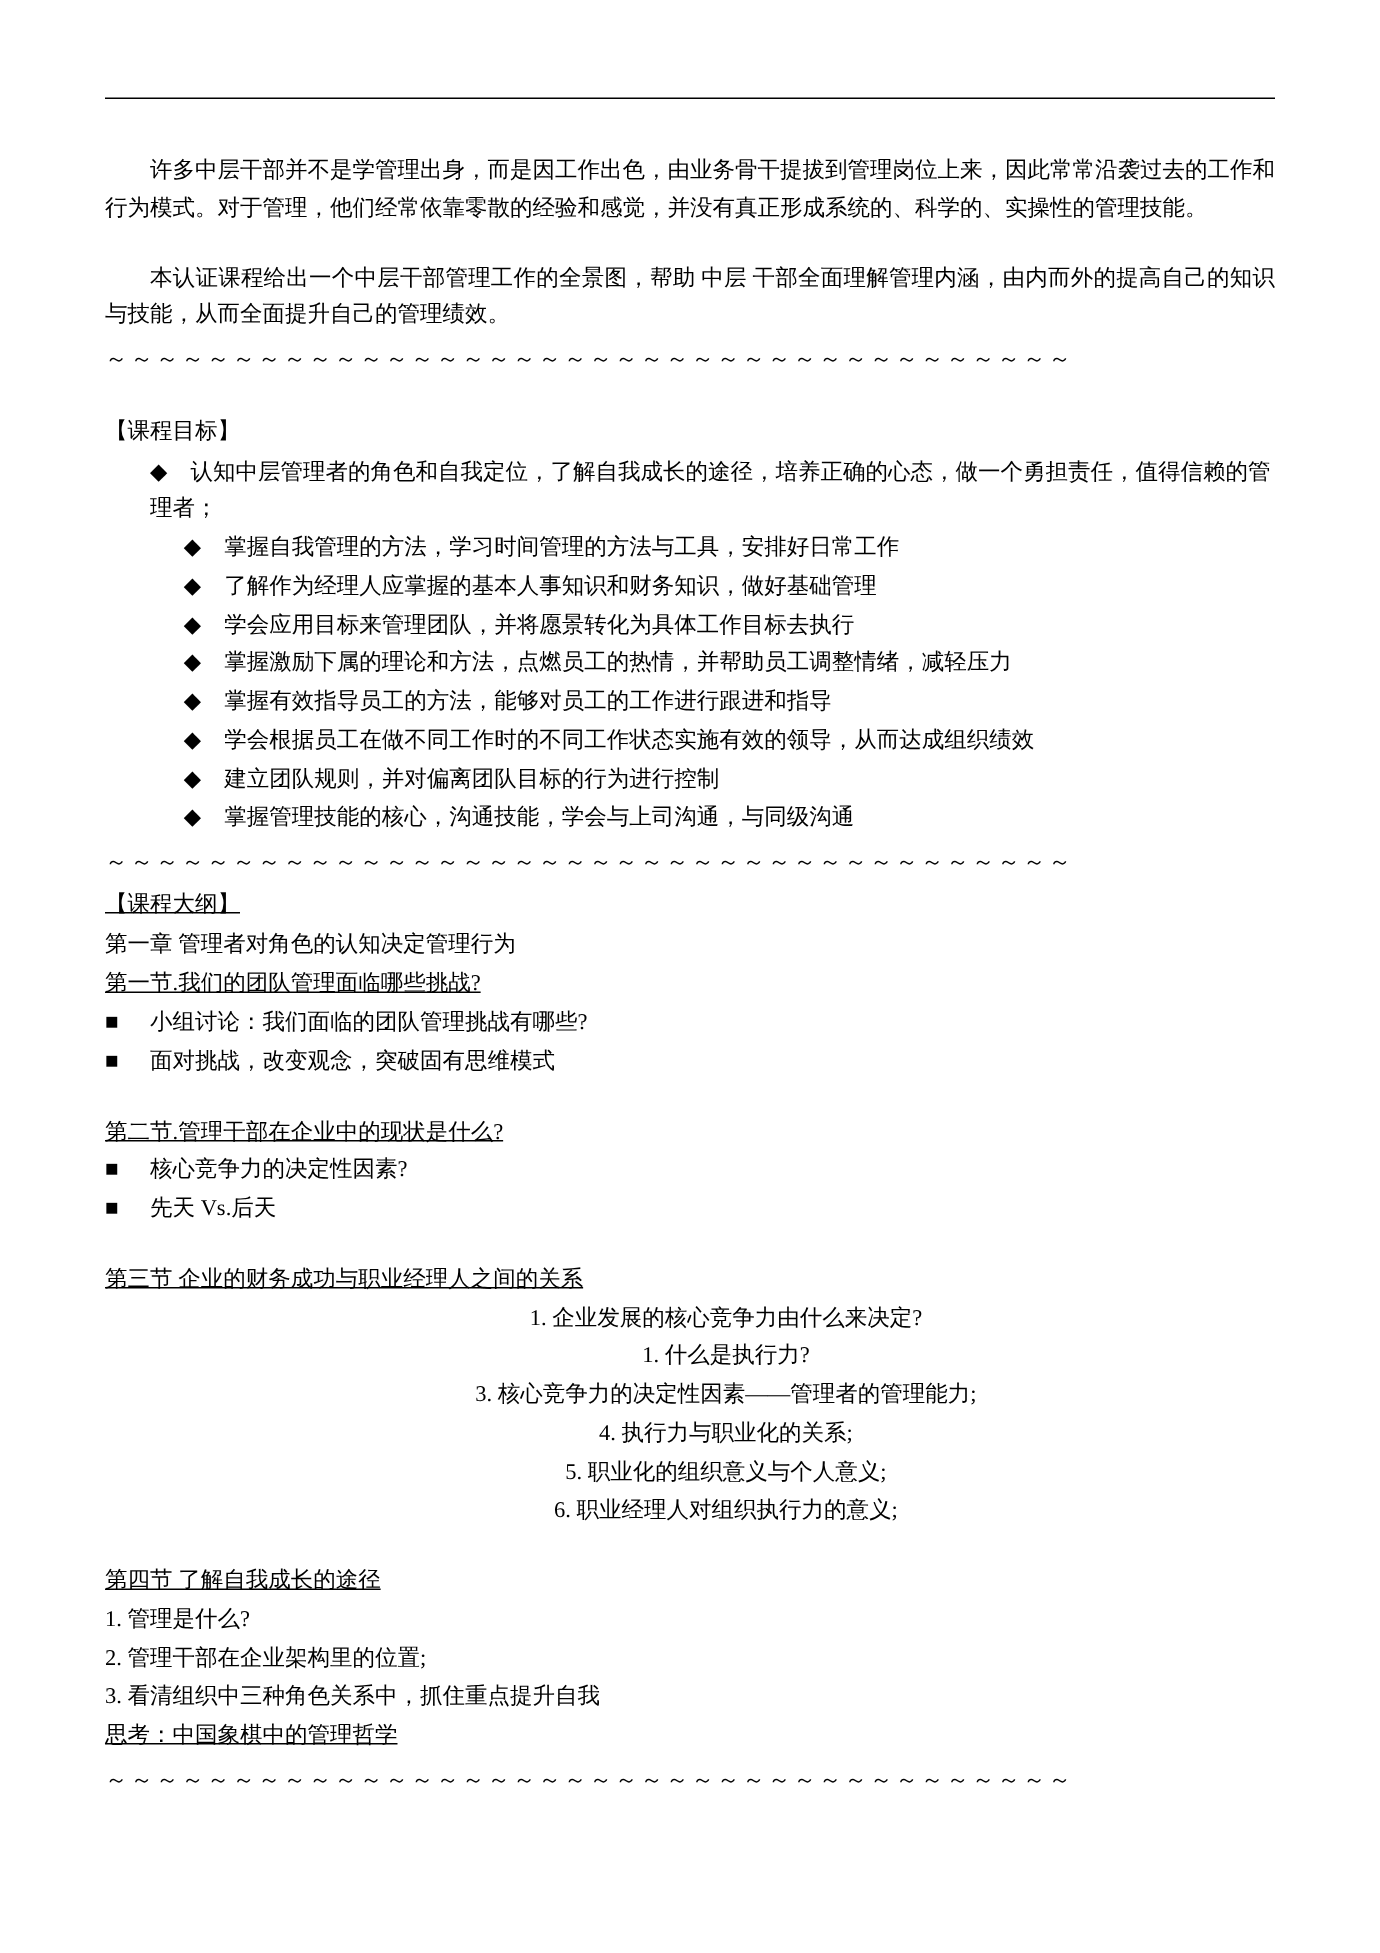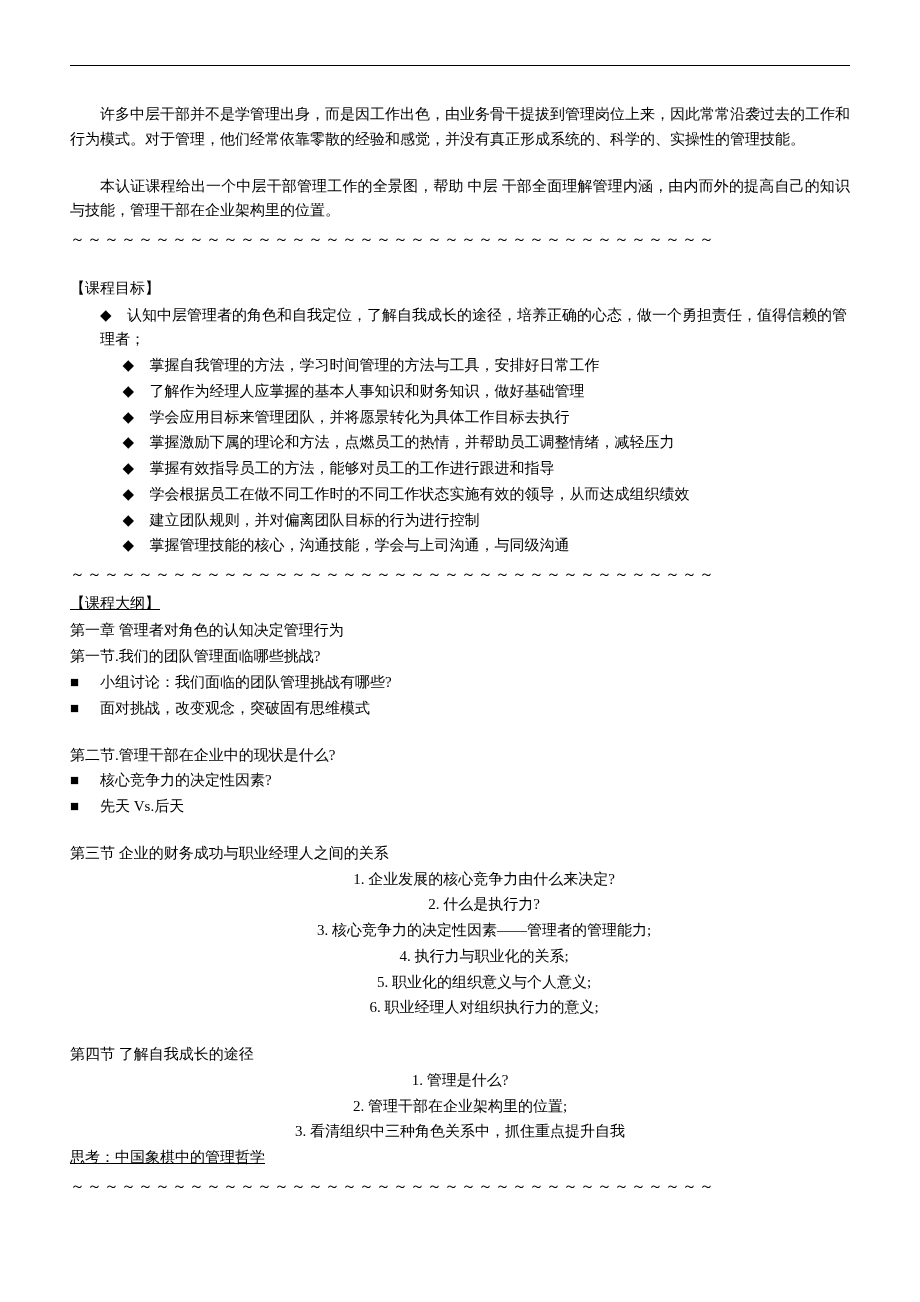--- a/index.html
+++ b/index.html
@@ -42,50 +42,49 @@
       padding-left: 3.5em;
       margin-bottom: 1px;
     }
     .diamond-item::before,
     .diamond-first::before {
       content: "◆";
       display: inline-block;
       width: 1.8em;
     }
     .chapter { margin-top: 2px; margin-bottom: 1px; }
-    .section { margin-top: 2px; margin-bottom: 1px; }
+    .section { margin-top: 2px; margin-bottom: 1px; text-decoration: underline; }
     .square-item {
       margin-bottom: 1px;
     }
     .square-item::before {
       content: "■";
       display: inline-block;
       width: 2em;
     }
     .num-item {
       padding-left: 3.2em;
       margin-bottom: 1px;
       text-align: center;
     }
     .num-item2 {
       padding-left: 0;
       margin-bottom: 1px;
-      text-align: center;
     }
     .gap-sm { margin-top: 22px; }
     .plain { margin-bottom: 1px; text-decoration: underline; }
   </style>
 </head>
 <body>
 
 <hr class="hr-line">
 
 <p class="para">许多中层干部并不是学管理出身，而是因工作出色，由业务骨干提拔到管理岗位上来，因此常常沿袭过去的工作和行为模式。对于管理，他们经常依靠零散的经验和感觉，并没有真正形成系统的、科学的、实操性的管理技能。</p>
 
-<p class="para gap-sm">本认证课程给出一个中层干部管理工作的全景图，帮助 中层 干部全面理解管理内涵，由内而外的提高自己的知识与技能，管理干部在企业架构里的位置。</p>
+<p class="para gap-sm">本认证课程给出一个中层干部管理工作的全景图，帮助 中层 干部全面理解管理内涵，由内而外的提高自己的知识与技能，从而全面提升自己的管理绩效。</p>
 
 <div class="wave">～～～～～～～～～～～～～～～～～～～～～～～～～～～～～～～～～～～～～～</div>
 
 <div class="heading">【课程目标】</div>
 <div class="diamond-first"><span>认知中层管理者的角色和自我定位，了解自我成长的途径，培养正确的心态，做一个勇担责任，值得信赖的管理者；</span></div>
 <div class="diamond-item"><span>掌握自我管理的方法，学习时间管理的方法与工具，安排好日常工作</span></div>
 <div class="diamond-item"><span>了解作为经理人应掌握的基本人事知识和财务知识，做好基础管理</span></div>
 <div class="diamond-item"><span>学会应用目标来管理团队，并将愿景转化为具体工作目标去执行</span></div>
 <div class="diamond-item"><span>掌握激励下属的理论和方法，点燃员工的热情，并帮助员工调整情绪，减轻压力</span></div>
 <div class="diamond-item"><span>掌握有效指导员工的方法，能够对员工的工作进行跟进和指导</span></div>
@@ -101,21 +100,21 @@
 <div class="section">第一节.我们的团队管理面临哪些挑战?</div>
 <div class="square-item"><span>小组讨论：我们面临的团队管理挑战有哪些?</span></div>
 <div class="square-item"><span>面对挑战，改变观念，突破固有思维模式</span></div>
 
 <div class="section gap-sm">第二节.管理干部在企业中的现状是什么?</div>
 <div class="square-item"><span>核心竞争力的决定性因素?</span></div>
 <div class="square-item"><span>先天 Vs.后天</span></div>
 
 <div class="section gap-sm">第三节  企业的财务成功与职业经理人之间的关系</div>
 <div class="num-item">1. 企业发展的核心竞争力由什么来决定?</div>
-<div class="num-item">2. 什么是执行力?</div>
+<div class="num-item">1. 什么是执行力?</div>
 <div class="num-item">3.  核心竞争力的决定性因素——管理者的管理能力;</div>
 <div class="num-item">4.  执行力与职业化的关系;</div>
 <div class="num-item">5.  职业化的组织意义与个人意义;</div>
 <div class="num-item">6.  职业经理人对组织执行力的意义;</div>
 
 <div class="section gap-sm">第四节  了解自我成长的途径</div>
 <div class="num-item2">1.  管理是什么?</div>
 <div class="num-item2">2.  管理干部在企业架构里的位置;</div>
 <div class="num-item2">3.  看清组织中三种角色关系中，抓住重点提升自我</div>
 <div class="plain">思考：中国象棋中的管理哲学</div>

